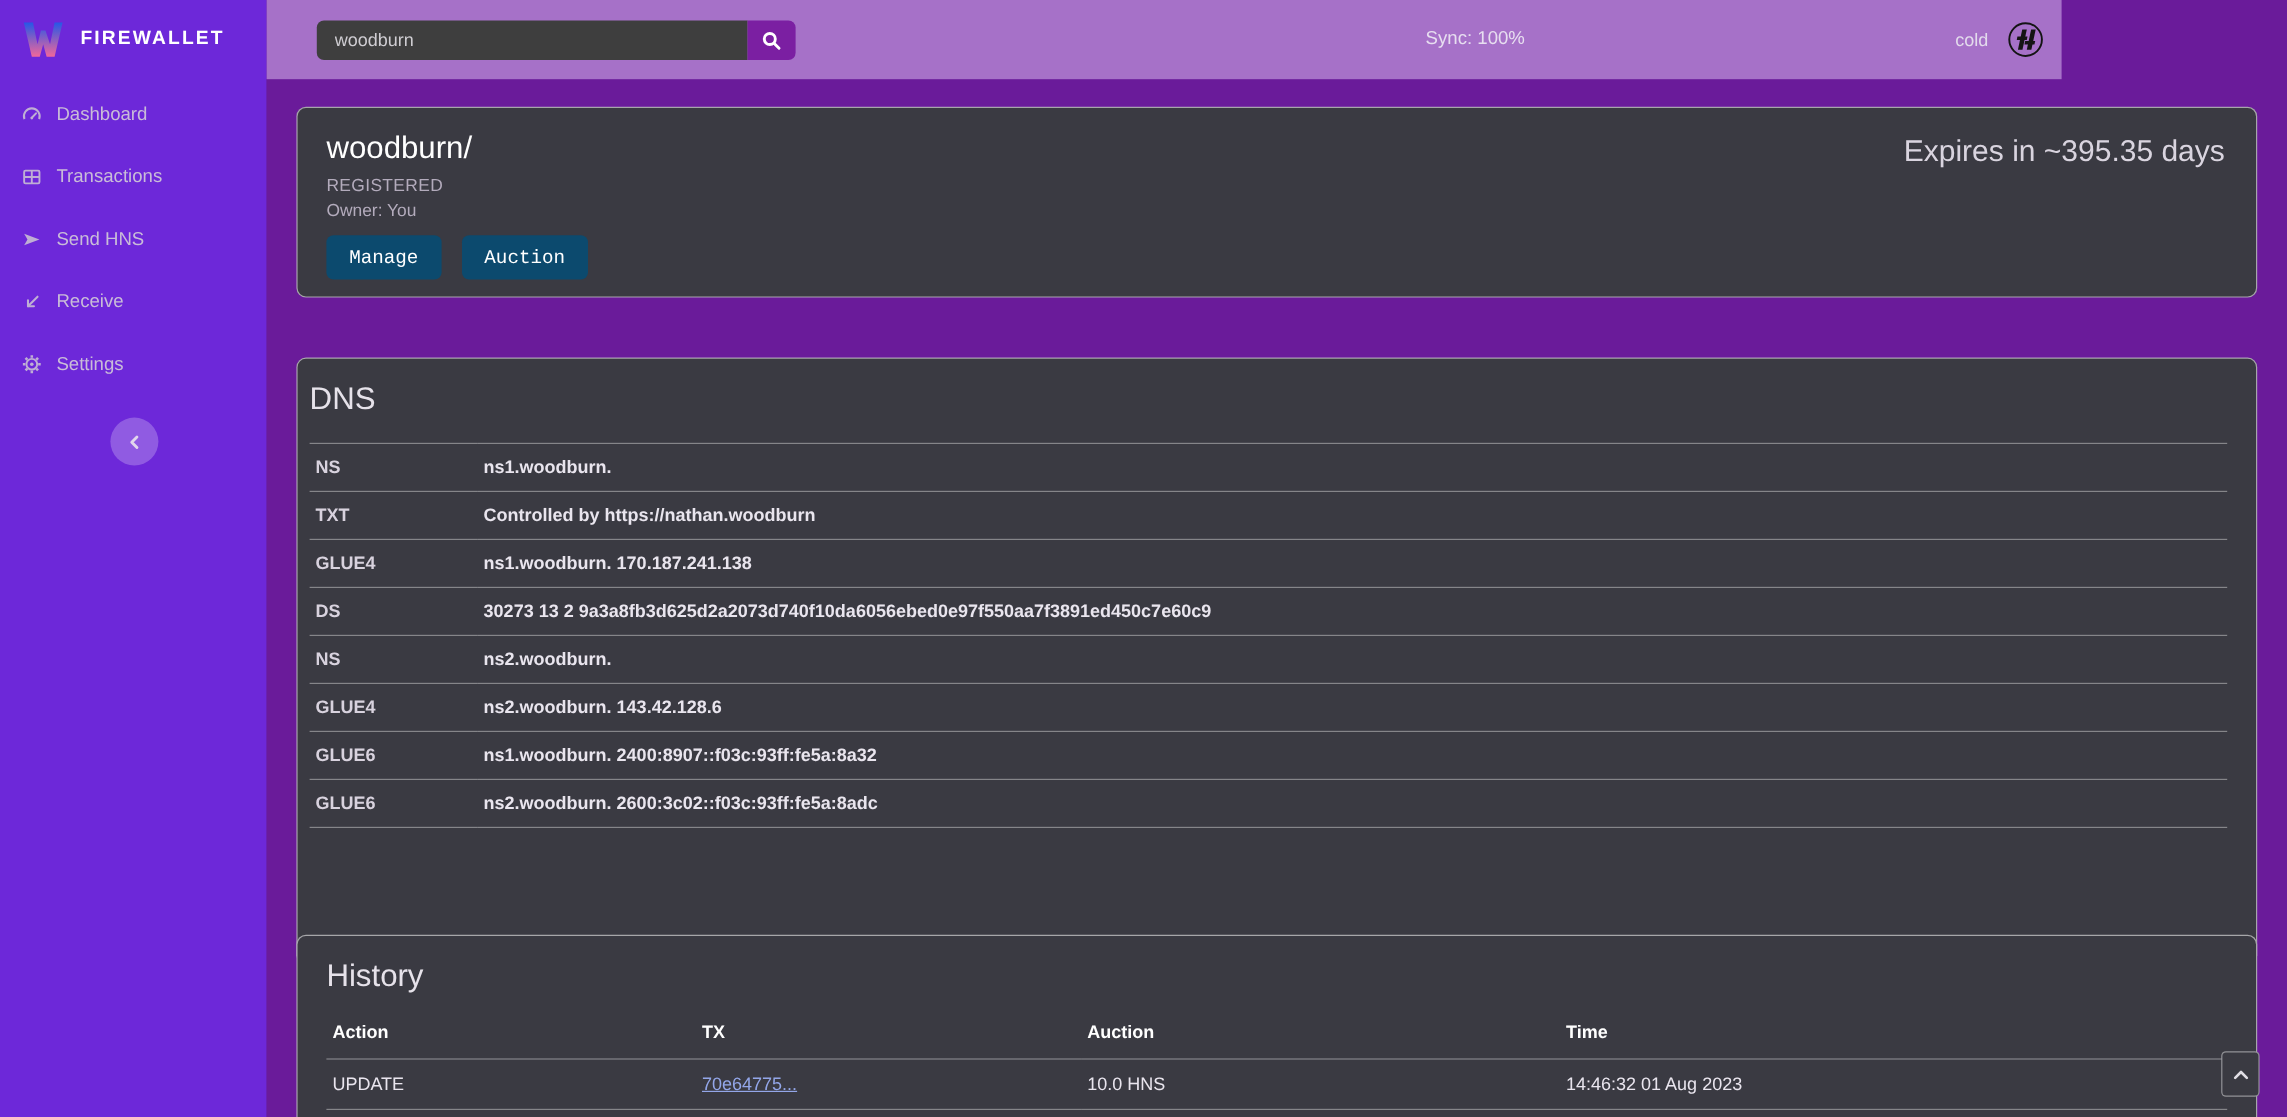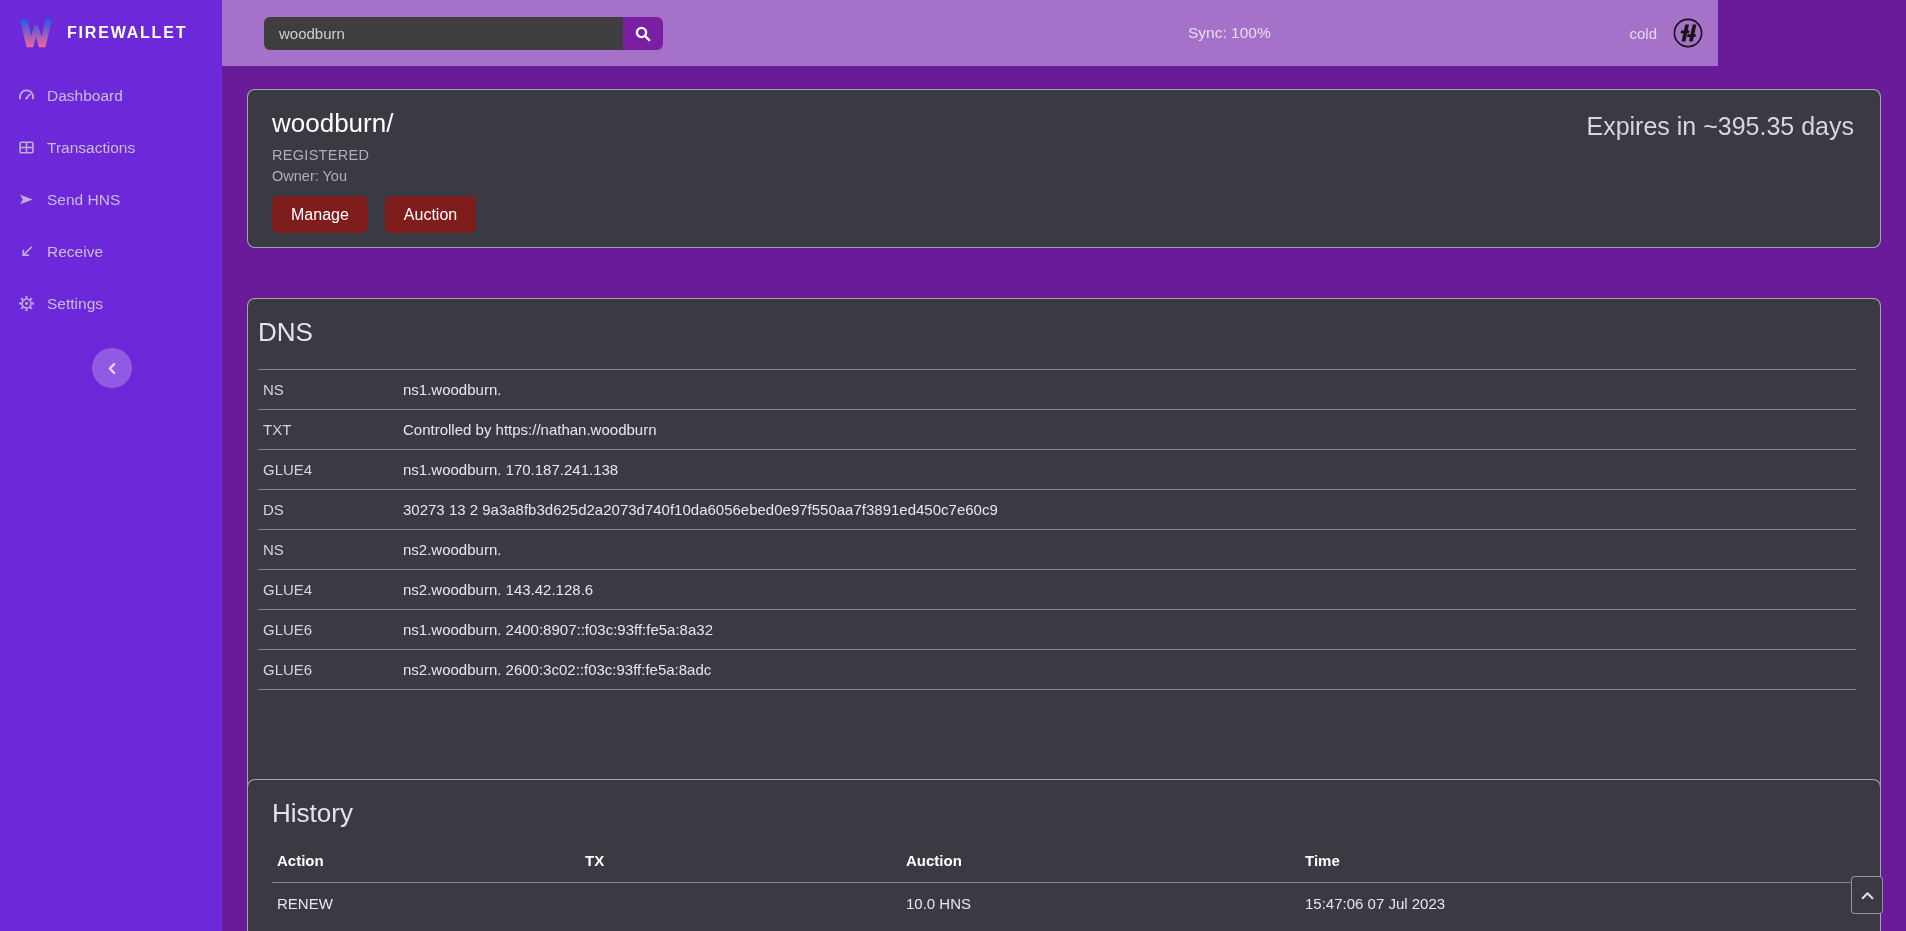--- a/index.html
+++ b/index.html
@@ -63,30 +63,30 @@
     position:absolute; left:247px; width:1634px;
     background:#3a3a42; border:1px solid rgba(255,255,255,0.55);
     border-radius:8px; padding:18px 24px;
   }
   #card-domain { top:89px; height:159px; }
   .domain-name { font-size:26px; font-weight:500; color:#ffffff; }
   .domain-status { margin-top:8px; font-size:14.5px; color:#b3abbc; letter-spacing:0.3px; }
   .domain-owner { margin-top:5px; font-size:14.5px; color:#b3abbc; }
   .btn-row { margin-top:12px; display:flex; gap:17px; }
   .btn {
-    background:#7f1d1d; color:#ffffff; border:none; border-radius:6px;
+    background:#0c4a6e; color:#ffffff; border:none; border-radius:6px;
     font-size:16px; height:37px; padding:0 19px; cursor:pointer;
-    font-family:Liberation Sans, sans-serif;
+    font-family:Liberation Mono, monospace;
   }
   .expires { position:absolute; top:22px; right:26px; font-size:25px; color:#d9d4df; }
 
   #card-dns { top:298px; height:506px;padding-left:10px; }
   .card-title { font-size:26px; font-weight:500; color:#e6e2ea; }
 
-  .dns-table { width:100%; border-collapse:collapse; margin-top:21px; }
+  .dns-table { width:100%; border-collapse:collapse; margin-top:21px;font-weight:bold; }
   .dns-table td {
     border-top:1px solid rgba(255,255,255,0.38);
     padding:11px 0 11px 5px; font-size:15px; color:#e9e5ee;
   }
   .dns-table tr:last-child td { border-bottom:1px solid rgba(255,255,255,0.38); }
   .dns-table td.rtype { width:140px; color:#d8d2de; }
 
   #card-history { top:779px; height:240px; }
   .hist-table { width:100%; border-collapse:collapse; margin-top:14px; }
   .hist-table th {
@@ -284,20 +284,26 @@
     <thead>
       <tr>
         <th class="col-action">Action</th>
         <th class="col-tx">TX</th>
         <th class="col-amount">Auction</th>
         <th>Time</th>
       </tr>
     </thead>
     <tbody>
       <tr>
+        <td>UPDATE</td>
+        <td><a class="tx-link">70e64775...</a></td>
+        <td>10.0 HNS</td>
+        <td>14:46:32 01 Aug 2023</td>
+      </tr>
+      <tr>
         <td>RENEW</td>
         <td></td>
         <td>10.0 HNS</td>
         <td>15:47:06 07 Jul 2023</td>
       </tr>
     </tbody>
   </table>
 </section>
 
 <button class="scroll-top">

